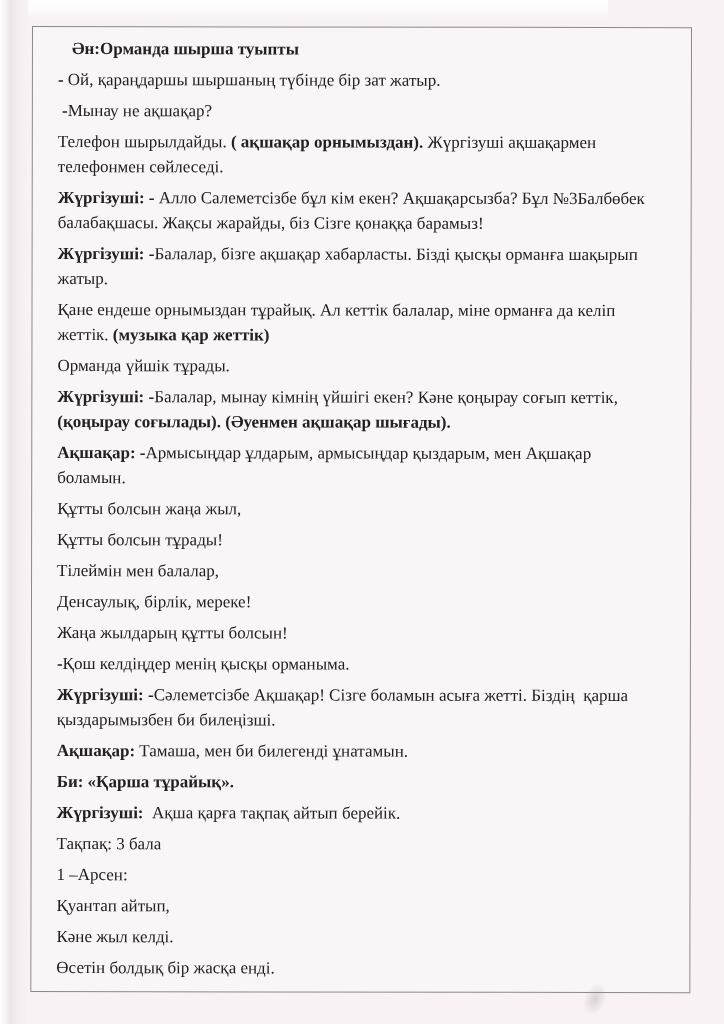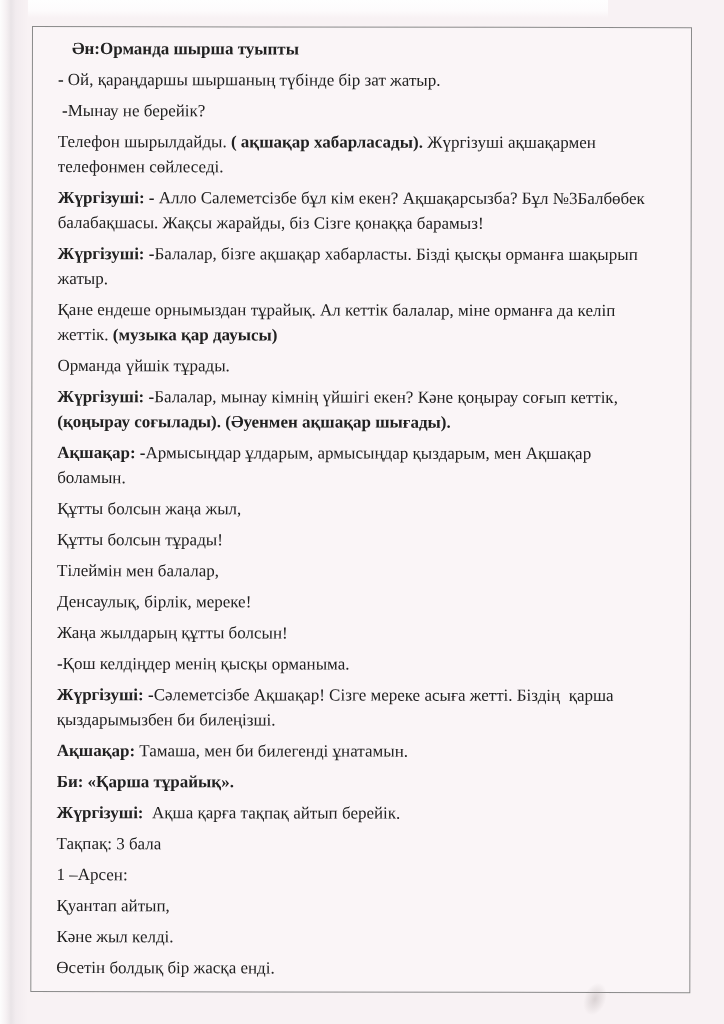--- a/index.html
+++ b/index.html
@@ -70,35 +70,35 @@
 </style>
 </head>
 <body>
 
 <div class="page">
   <div class="top-strip"></div>
   <div class="left-shadow"></div>
   <div class="text-box">
       <p class="para indent"><span class="run bold">Ән:Орманда шырша туыпты</span></p>
       <p class="para"><span class="run">- Ой, қараңдаршы шыршаның түбінде бір зат жатыр.</span></p>
-      <p class="para"><span class="run"> -Мынау не берейік?</span></p>
-      <p class="para"><span class="run">Телефон шырылдайды. </span><span class="run bold">( ақшақар хабарласады).</span><span class="run"> Жүргізуші ақшақармен телефонмен сөйлеседі.</span></p>
+      <p class="para"><span class="run"> -Мынау не ақшақар?</span></p>
+      <p class="para"><span class="run">Телефон шырылдайды. </span><span class="run bold">( ақшақар орнымыздан).</span><span class="run"> Жүргізуші ақшақармен телефонмен сөйлеседі.</span></p>
       <p class="para"><span class="run bold">Жүргізуші:</span><span class="run"> - Алло Салеметсізбе бұл кім екен? Ақшақарсызба? Бұл №3Балбөбек балабақшасы. Жақсы жарайды, біз Сізге қонаққа барамыз!</span></p>
       <p class="para"><span class="run bold">Жүргізуші:</span><span class="run"> -Балалар, бізге ақшақар хабарласты. Бізді қысқы орманға шақырып жатыр.</span></p>
-      <p class="para"><span class="run">Қане ендеше орнымыздан тұрайық. Ал кеттік балалар, міне орманға да келіп жеттік. </span><span class="run bold">(музыка қар дауысы)</span></p>
+      <p class="para"><span class="run">Қане ендеше орнымыздан тұрайық. Ал кеттік балалар, міне орманға да келіп жеттік. </span><span class="run bold">(музыка қар жеттік)</span></p>
       <p class="para"><span class="run">Орманда үйшік тұрады.</span></p>
       <p class="para"><span class="run bold">Жүргізуші:</span><span class="run"> -Балалар, мынау кімнің үйшігі екен? Кәне қоңырау соғып кеттік, </span><span class="run bold">(қоңырау соғылады). (Әуенмен ақшақар шығады).</span></p>
       <p class="para"><span class="run bold">Ақшақар:</span><span class="run"> -Армысыңдар ұлдарым, армысыңдар қыздарым, мен Ақшақар боламын.</span></p>
       <p class="para"><span class="run">Құтты болсын жаңа жыл,</span></p>
       <p class="para"><span class="run">Құтты болсын тұрады!</span></p>
       <p class="para"><span class="run">Тілеймін мен балалар,</span></p>
       <p class="para"><span class="run">Денсаулық, бірлік, мереке!</span></p>
       <p class="para"><span class="run">Жаңа жылдарың құтты болсын!</span></p>
       <p class="para"><span class="run">-Қош келдіңдер менің қысқы орманыма.</span></p>
-      <p class="para"><span class="run bold">Жүргізуші:</span><span class="run"> -Сәлеметсізбе Ақшақар! Сізге мереке асыға жетті. Біздің  қарша қыздарымызбен би билеңізші.</span></p>
+      <p class="para"><span class="run bold">Жүргізуші:</span><span class="run"> -Сәлеметсізбе Ақшақар! Сізге боламын асыға жетті. Біздің  қарша қыздарымызбен би билеңізші.</span></p>
       <p class="para"><span class="run bold">Ақшақар:</span><span class="run"> Тамаша, мен би билегенді ұнатамын.</span></p>
       <p class="para"><span class="run bold">Би: «Қарша тұрайық».</span></p>
       <p class="para"><span class="run bold">Жүргізуші:</span><span class="run">  Ақша қарға тақпақ айтып берейік.</span></p>
       <p class="para"><span class="run">Тақпақ: 3 бала</span></p>
       <p class="para"><span class="run">1 –Арсен:</span></p>
       <p class="para"><span class="run">Қуантап айтып,</span></p>
       <p class="para"><span class="run">Кәне жыл келді.</span></p>
       <p class="para"><span class="run">Өсетін болдық бір жасқа енді.</span></p>
     </div>
   <div class="corner-smudge"></div>

